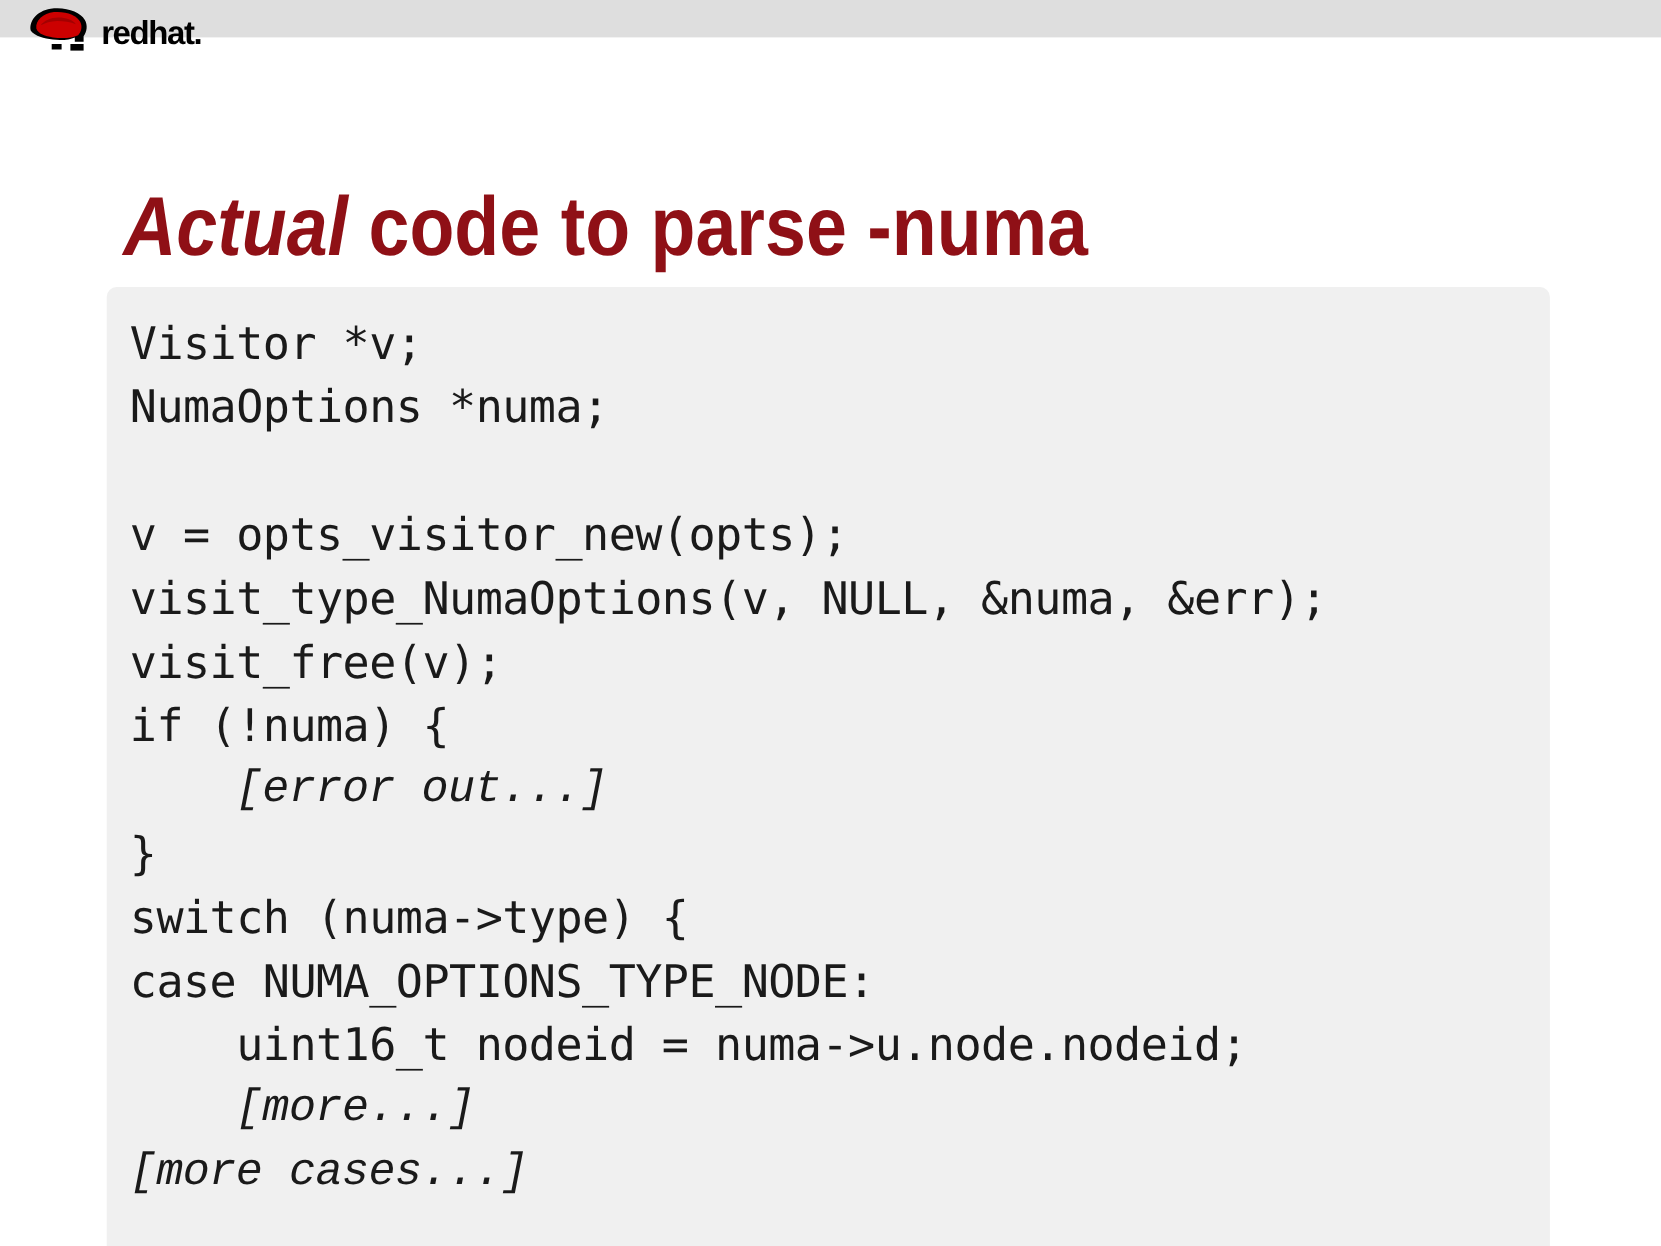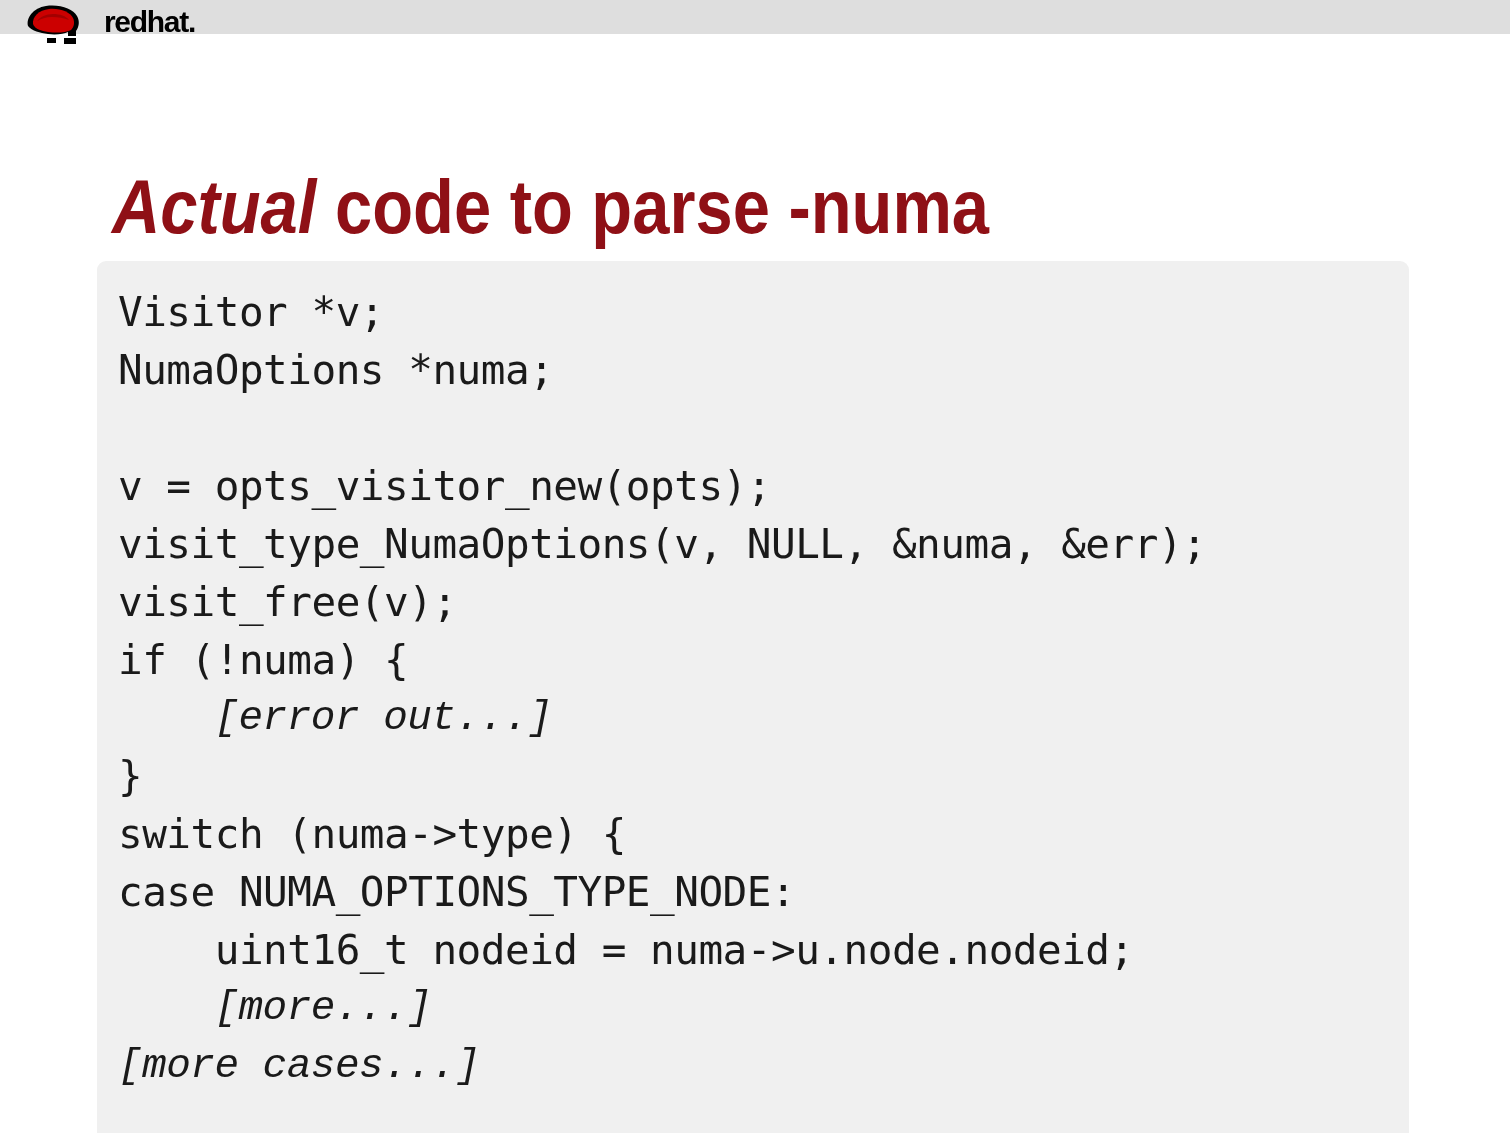--- a/index.html
+++ b/index.html
@@ -25,22 +25,22 @@
     background: #dedede;
   }
 
   
   .logo {
     position: absolute;
     top: 2px;
     left: 20px;
     height: 48px;
     display: flex;
-    align-items: flex-start;
-    gap: 16px;
+    align-items: center;
+    gap: 4px;
   }
   .logo-mark {
     width: 68px;
     height: 44px;
     display: block;
   }
   .logo-wordmark {
     font-family: "Liberation Sans", sans-serif;
     font-size: 30px;
     font-weight: bold;

